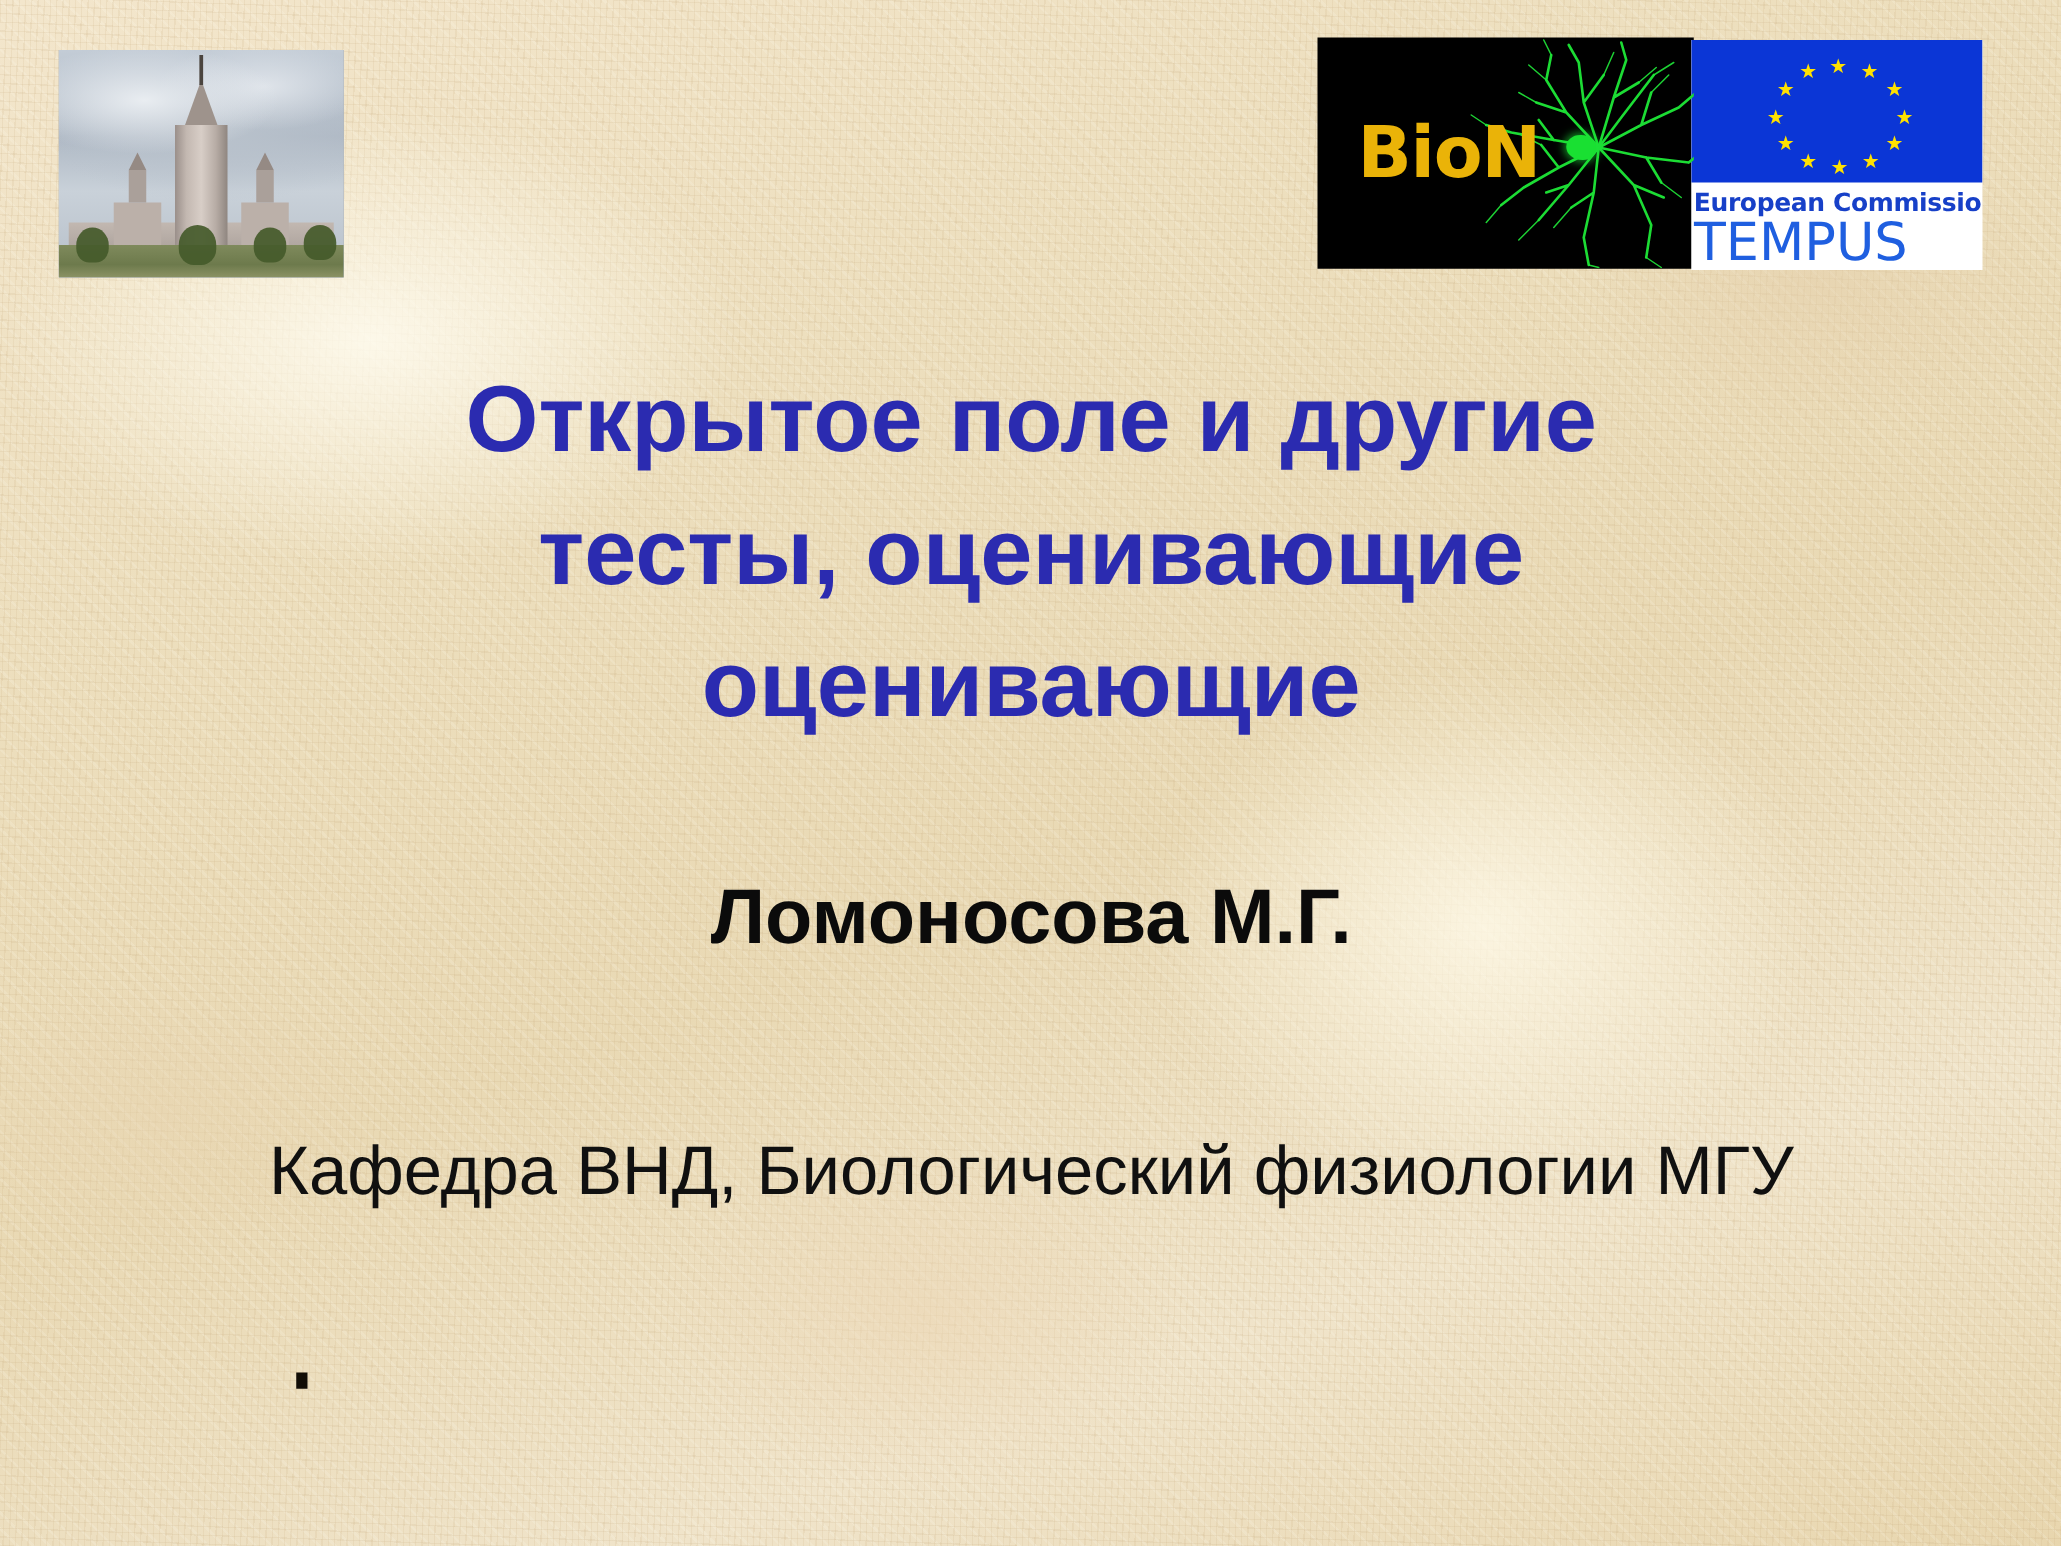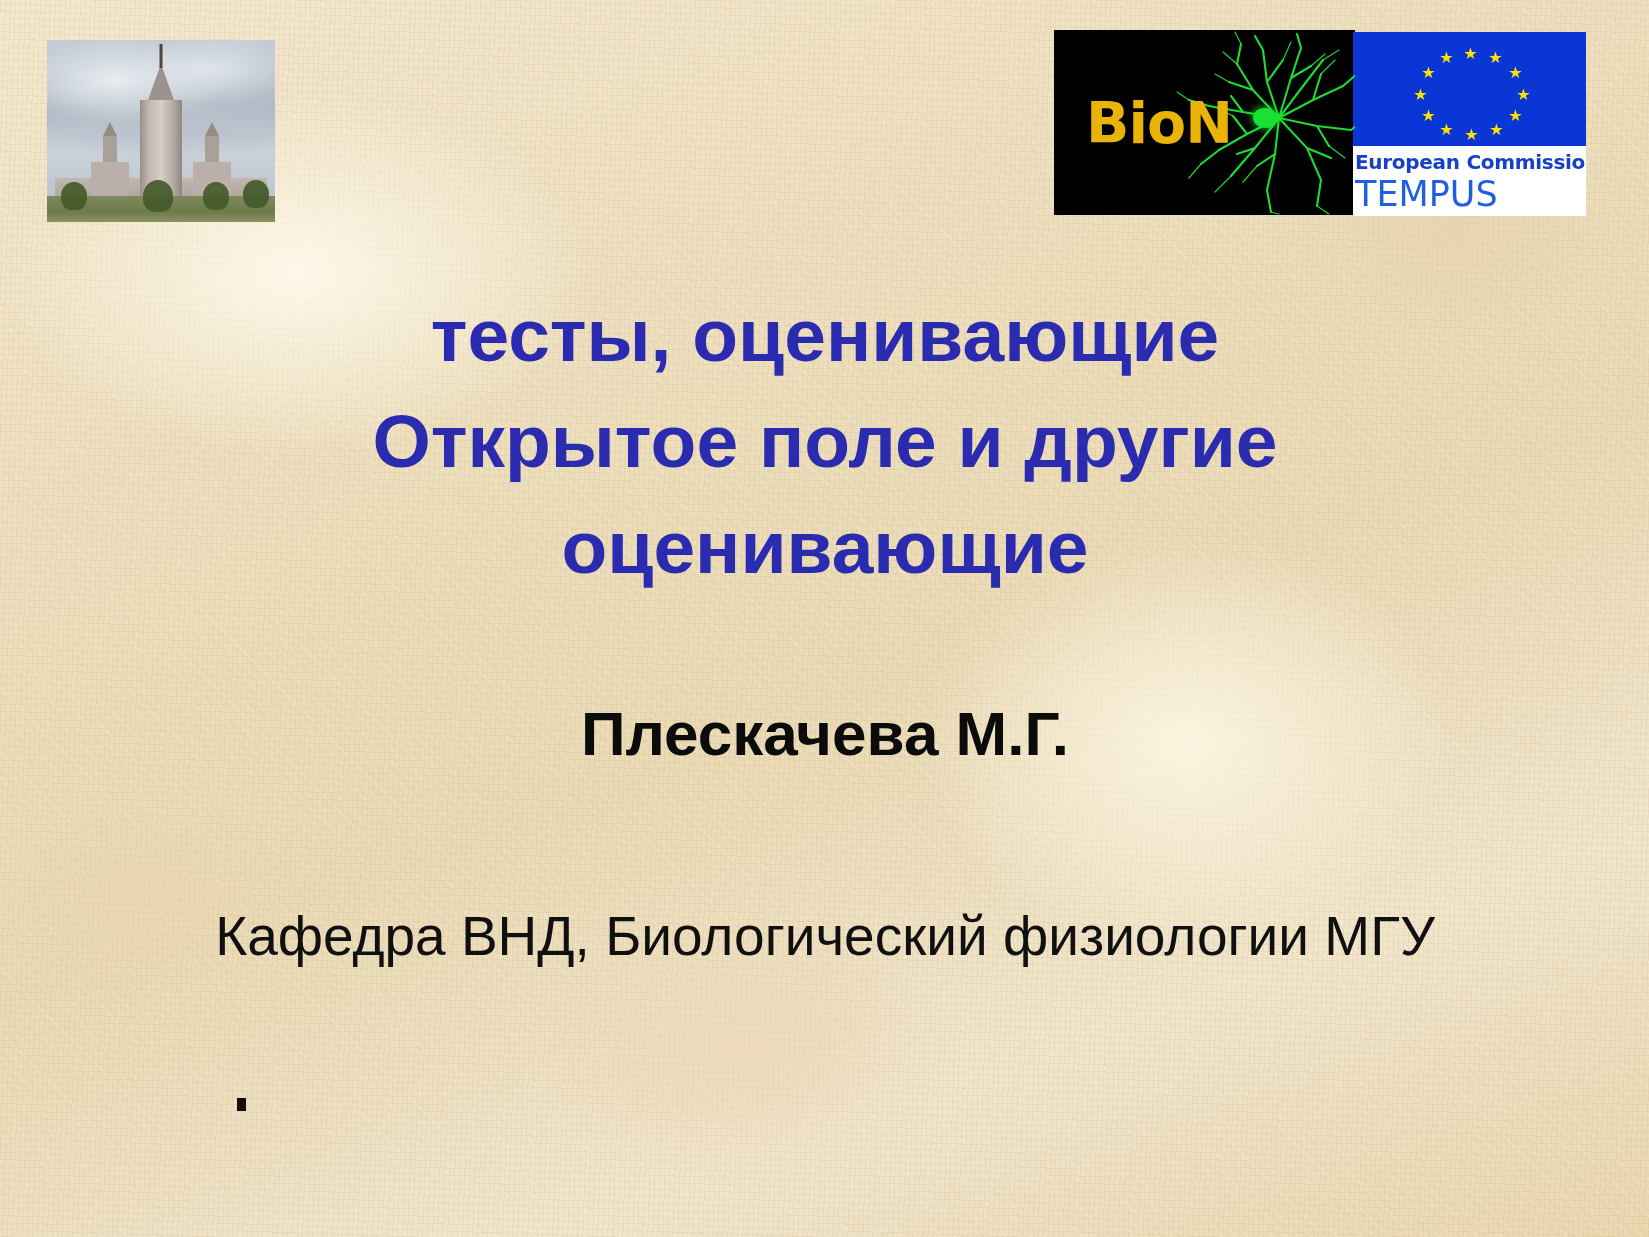--- a/index.html
+++ b/index.html
@@ -200,21 +200,21 @@
     white-space: nowrap;
     overflow: hidden;
   }
   .tempus-word {
     position: absolute;
     left: 2px;
     top: 140px;
     width: 236px;
     color: #1f5fe0;
     font-family: "DejaVu Sans", sans-serif;
-    font-size: 35px;
+    font-size: 42px;
     line-height: 44px;
     letter-spacing: 0px;
     white-space: nowrap;
     overflow: hidden;
   }
 
   
   .title {
     position: absolute;
     left: 120px;
@@ -325,26 +325,26 @@
       <span class="eu-star" style="left:68px; top:76px;">★</span>
       <span class="eu-star" style="left:60px; top:55px;">★</span>
       <span class="eu-star" style="left:68px; top:33px;">★</span>
       <span class="eu-star" style="left:86px; top:18px;">★</span>
     </div>
     <div class="eu-commission">European Commission</div>
     <div class="tempus-word">TEMPUS</div>
   </div>
 
   <div class="title">
+    <span class="title-line">Открытое поле и другие</span>
     <span class="title-line">тесты, оценивающие</span>
-    <span class="title-line">Открытое поле и другие</span>
     <span class="title-line">оценивающие</span>
   </div>
 
-  <div class="author">Плескачева М.Г.</div>
+  <div class="author">Ломоносова М.Г.</div>
 
   <div class="affiliation">
     <span class="aff-line">Кафедра ВНД, Биологический физиологии МГУ</span>
   </div>
 
   <div class="dust-mark"></div>
 
 </div>
 
 </body></html>

